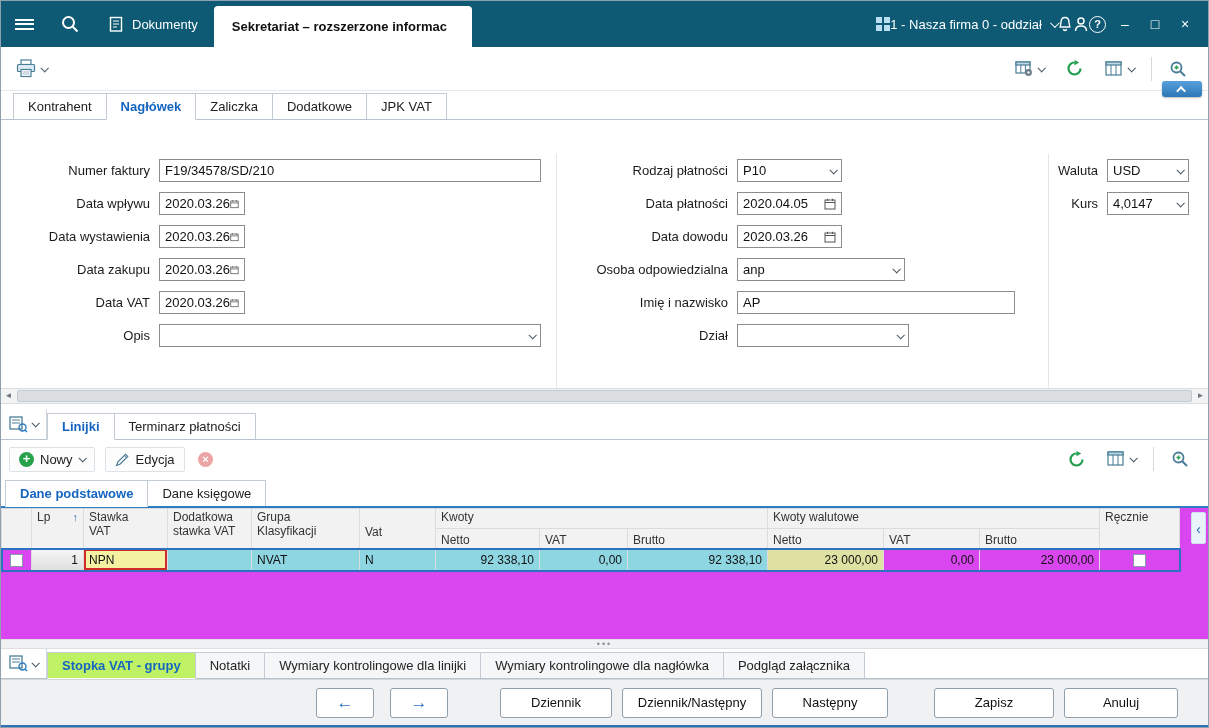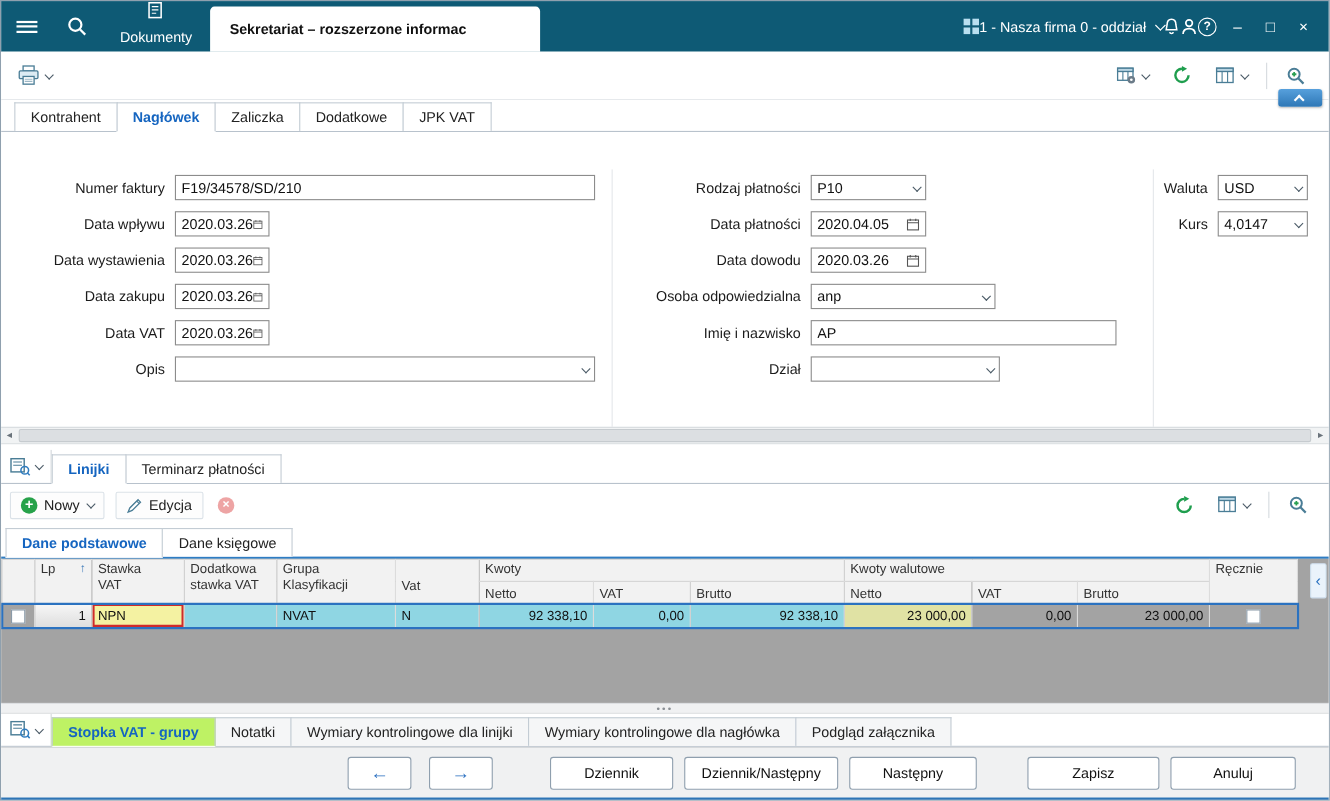--- a/index.html
+++ b/index.html
@@ -5,23 +5,23 @@
   * { box-sizing: border-box; margin: 0; padding: 0; }
   html,body { background:#cfd4d9; }
   body { font-family:"Liberation Sans", sans-serif; }
   .app { width:1209px; height:728px; background:#fff; position:relative; overflow:hidden;
          border:1px solid #8fa0ae; display:flex; flex-direction:column; }
 
   
   .titlebar { height:46px; background:#0e5a75; color:#fff; display:flex; align-items:stretch; flex:0 0 auto; }
   .tb-btn { width:46px; display:flex; align-items:center; justify-content:center; cursor:pointer; }
   .hamburger i { display:block; width:19px; height:2px; background:#fff; margin:2.5px 0; }
-  .doc-tab { display:flex; align-items:center; gap:8px; padding:0 16px; font-size:13px; cursor:pointer;flex-direction:column; }
+  .doc-tab { display:flex; align-items:center; gap:8px; padding:0 16px; font-size:13px; cursor:pointer; }
   .active-doc-tab { background:#fff; color:#101010; font-weight:bold; font-size:13px; display:flex; align-items:center;
-         padding:0 18px; width:300px; white-space:nowrap; overflow:hidden; margin-top:5px; border-radius:4px 4px 0 0; }
+         padding:0 18px; width:258px; white-space:nowrap; overflow:hidden; margin-top:5px; border-radius:4px 4px 0 0; }
   .tb-right { margin-left:auto; display:flex; align-items:center; padding-right:8px; }
   .grid4 { display:grid; grid-template-columns:6px 6px; grid-gap:2px; cursor:pointer; }
   .grid4 i { width:6px; height:6px; background:#b9dff0; }
   .company { display:flex; align-items:center; gap:8px; font-size:13px; cursor:pointer; white-space:nowrap; }
   .chev-w { width:7px; height:7px; border-right:1.6px solid #fff; border-bottom:1.6px solid #fff;
             transform:rotate(45deg) translateY(-2px); display:inline-block; }
   .help-badge { width:17px; height:17px; border:1.5px solid #fff; border-radius:50%; display:flex; align-items:center;
             justify-content:center; font-size:11px; font-weight:bold; cursor:pointer; }
   .win-ctl { display:flex; align-items:center; margin-left:4px; }
   .win-btn { width:30px; height:32px; display:flex; align-items:center; justify-content:center; font-size:14px; cursor:pointer; }
@@ -81,21 +81,21 @@
   .tbtn { display:flex; align-items:center; gap:6px; font-size:13px; color:#222; border:1px solid #dbe2e8;
           background:#fdfdfd; padding:4px 9px; cursor:pointer; border-radius:2px; }
   .new-dot { width:15px; height:15px; border-radius:50%; background:#27a24a; color:#fff; font-size:13px;
              line-height:14px; text-align:center; font-weight:bold; }
   .del-btn { width:22px; height:22px; display:flex; align-items:center; justify-content:center; opacity:.55; cursor:default; }
   .del-dot { width:15px; height:15px; border-radius:50%; background:#e05a5a; color:#fff; text-align:center;
              line-height:15px; font-size:11px; font-weight:bold; }
   .subtabs { height:30px; padding-left:4px; border-bottom:2px solid #2e7cc3; flex:0 0 auto;text-align:right; }
 
   
-  .grid-region { height:131px; position:relative; background:#a3a3a3; overflow:hidden; flex:0 0 auto; }
+  .grid-region { height:131px; position:relative; background:#d946ef; overflow:hidden; flex:0 0 auto; }
   table.grid { border-collapse:collapse; table-layout:fixed; width:1178px; font-size:12px; color:#111; }
   .grid th, .grid td { border:1px solid #dcdcdc; padding:1px 5px; height:20px; overflow:hidden; white-space:nowrap; }
   .grid thead th { background:#f2f2f2; font-weight:normal; text-align:left; vertical-align:top; color:#333; }
   .grid thead .gth { vertical-align:bottom; }
   .thflex { display:flex; justify-content:space-between; align-items:center; }
   .sort { color:#3a78b8; font-size:11px; }
   .hl { height:15px; }
   .grid tbody td { height:22px; }
   tr.selected { outline:2px solid #2b72c0; outline-offset:-1px; }
   .num { text-align:right;margin-top:43px; }

